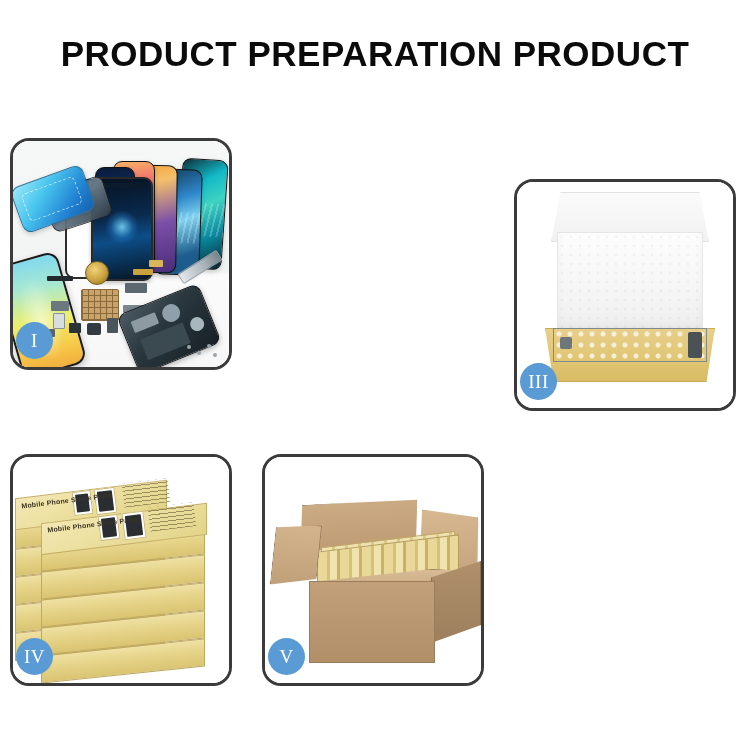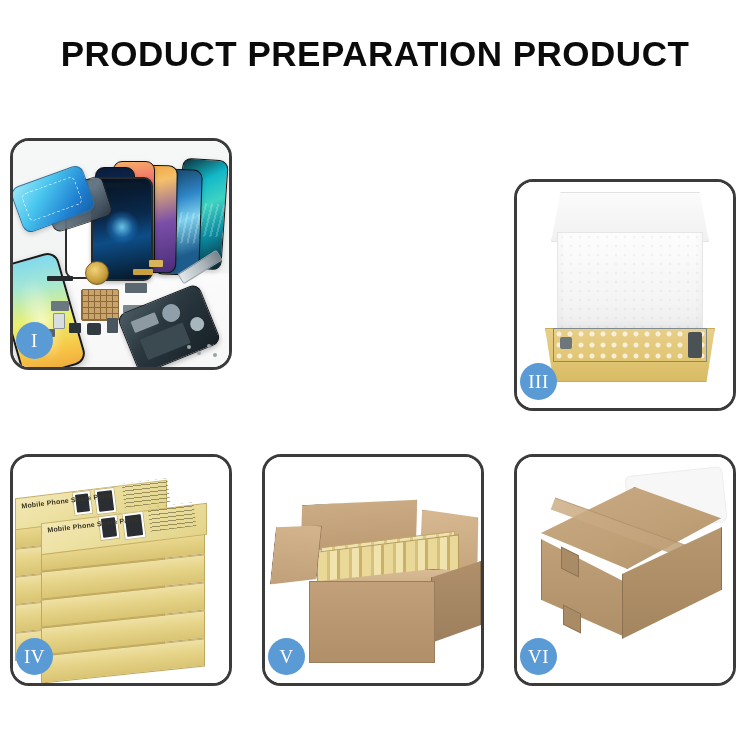--- a/index.html
+++ b/index.html
@@ -511,27 +511,15 @@
         <div class="gold-fill2"></div>
         <div class="gold-fill"></div>
         <div class="flap flap-left"></div>
         <div class="c-rim"></div>
         <div class="c-side"></div>
         <div class="c-front"></div>
       </div>
       <div class="badge">V</div>
     </div>
 
-    <div class="panel p6">
-      <div class="inner">
-        <div class="b6-bgsheet"></div>
-        <div class="b6-top"></div>
-        <div class="b6-tape"></div>
-        <div class="b6-left"></div>
-        <div class="b6-right"></div>
-        <div class="b6-nick b6-n1"></div>
-        <div class="b6-nick b6-n2"></div>
-      </div>
-      <div class="badge">VI</div>
-    </div>
 
   </div>
 </div>
 
 </body></html>

